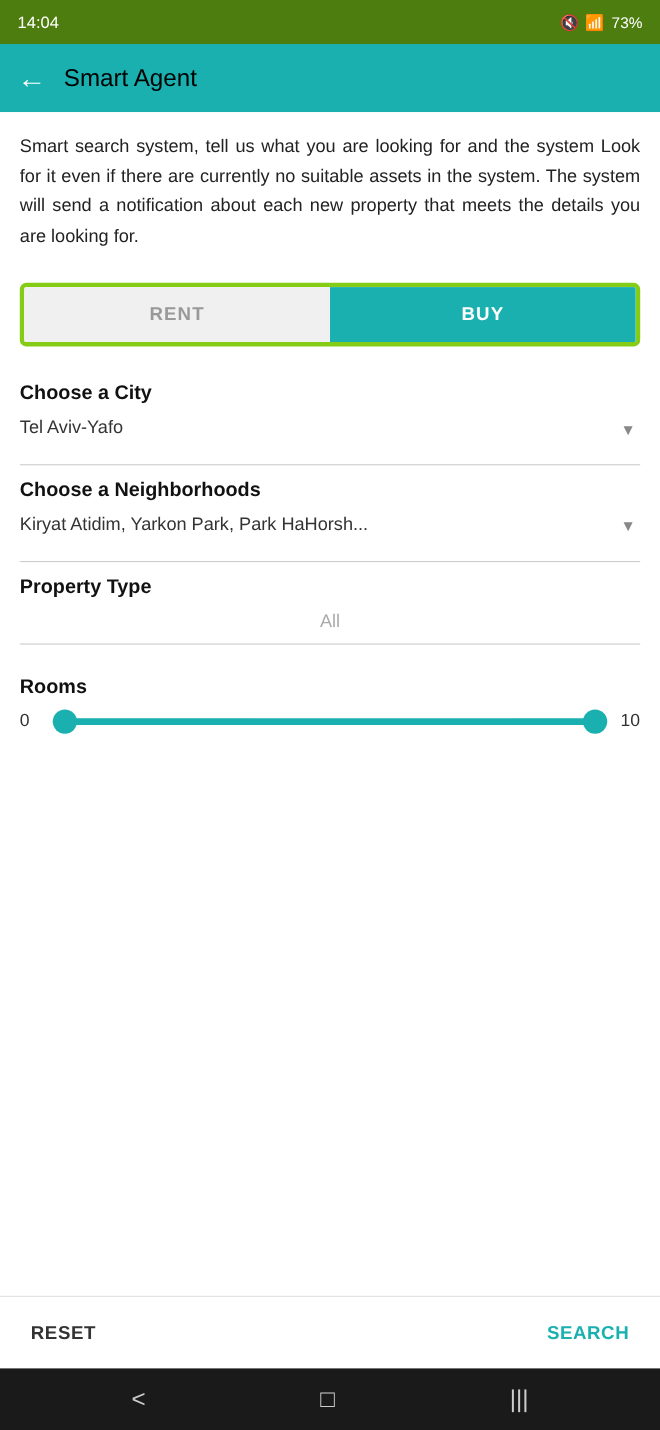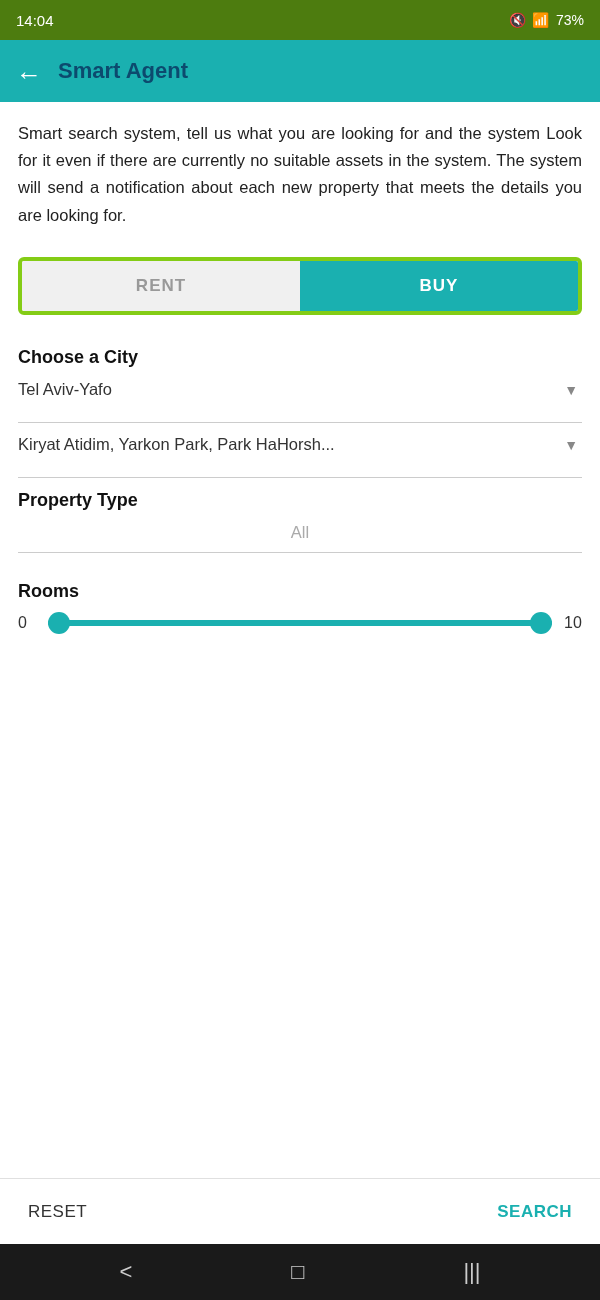--- a/index.html
+++ b/index.html
@@ -43,22 +43,22 @@
       color: white;
     }
     .header-back {
       font-size: 26px;
       color: white;
       cursor: pointer;
       line-height: 1;
     }
     .header-title {
       font-size: 22px;
-      font-weight: 700;
-      color: #0c4a6e;
+      font-weight: 400;
+      color: #000000;
     }
 
     
     .content {
       flex: 1;
       padding: 18px 18px 0 18px;
       background: #fff;
     }
 
     .description {
@@ -201,21 +201,21 @@
       height: 66px;
       border-top: 1px solid #e0e0e0;
       display: flex;
       align-items: center;
       justify-content: space-between;
       padding: 0 28px;
       background: #fff;
     }
     .footer-reset {
       font-size: 17px;
-      font-weight: 400;
+      font-weight: 700;
       color: #333;
       cursor: pointer;
       letter-spacing: 0.5px;
       background: none;
       border: none;
     }
     .footer-search {
       font-size: 17px;
       font-weight: 700;
       color: #1ab0b0;
@@ -268,20 +268,21 @@
 
   <div>
     <div class="section-label">Choose a City</div>
     <div class="dropdown-wrapper">
       <span class="dropdown-value">Tel Aviv-Yafo</span>
       <span class="dropdown-arrow">▼</span>
     </div>
   </div>
 
   <div>
+    <div class="section-label">Choose a Neighborhoods</div>
     <div class="dropdown-wrapper">
       <span class="dropdown-value">Kiryat Atidim, Yarkon Park, Park HaHorsh...</span>
       <span class="dropdown-arrow">▼</span>
     </div>
   </div>
 
   <div>
     <div class="section-label">Property Type</div>
     <div class="property-type-wrapper">
       <span class="property-type-value">All</span>

